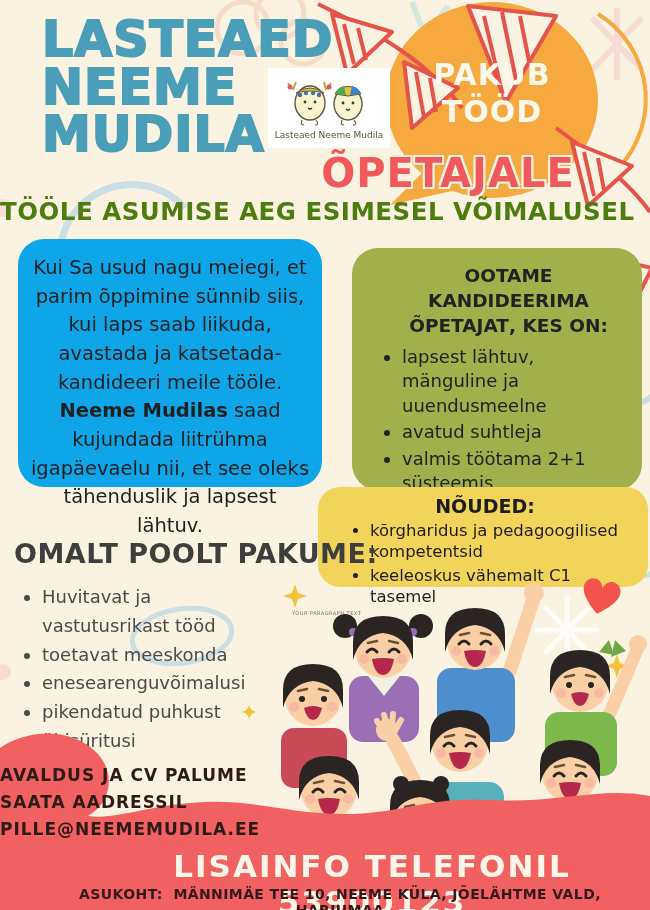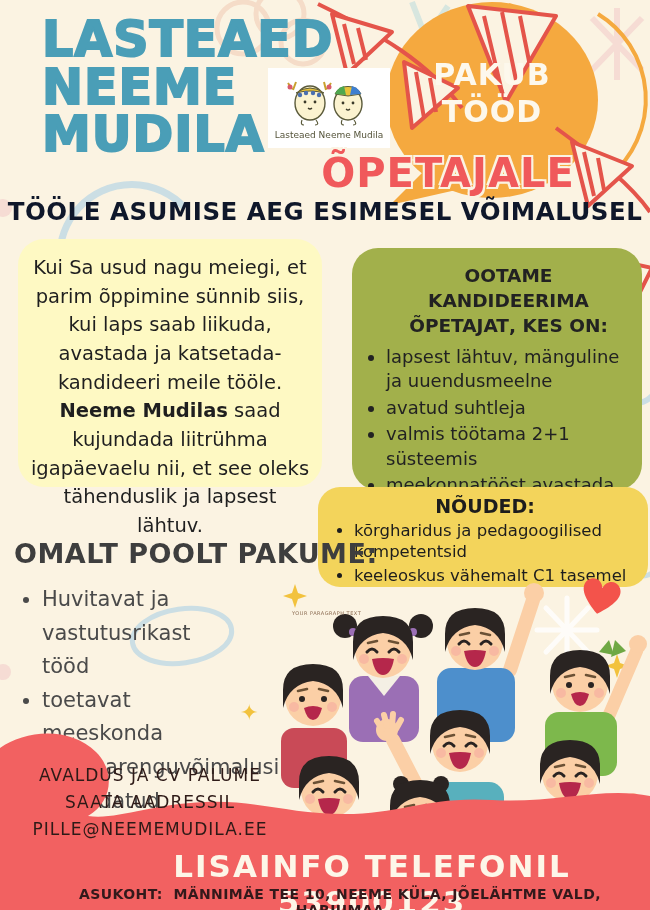--- a/index.html
+++ b/index.html
@@ -29,66 +29,66 @@
     left:417px; top:57px; width:150px; z-index:4; text-align:center;
     color:#FDF8EC; font-weight:800; font-size:30px; line-height:1.22; letter-spacing:1px;
   }
   
   .role{
     left:308px; top:150px; width:280px; z-index:4; text-align:center;
     color:#F0595B; font-weight:800; font-size:40px; letter-spacing:1px;
     text-shadow:-2px -2px 0 #FBF3E2, 2px -2px 0 #FBF3E2, -2px 2px 0 #FBF3E2, 2px 2px 0 #FBF3E2;
   }
   .start-heading{
-    left:0; top:197px; width:650px; z-index:4; text-align:center;
-    color:#0f172a; font-weight:800; font-size:24.5px; letter-spacing:.5px;
+    left:0; top:197px; width:650px; z-index:4; text-align:left;
+    color:#4d7c0f; font-weight:800; font-size:24.5px; letter-spacing:.5px;
   }
 
   
   .intro-box{
     left:18px; top:239px; width:304px; height:248px; z-index:4; box-sizing:border-box;
-    background:#fef9c3; border-radius:26px; padding:15px 10px;
+    background:#0ea5e9; border-radius:26px; padding:15px 10px;
     color:#1F1F1F; font-size:19.5px; line-height:1.47; text-align:center;
   }
   .intro-box b{font-weight:800;}
   .candidate-box{
     left:352px; top:248px; width:290px; height:242px; z-index:4; box-sizing:border-box;
     background:#A2B04B; border-radius:26px; padding:16px 10px 10px 10px; color:#222;
   }
   .candidate-heading{text-align:center; font-size:18.5px; font-weight:600; line-height:1.35;margin-left:23px;}
   .candidate-heading b{font-weight:800;}
-  .box-list{margin:6px 0 0 0; padding-left:24px; font-size:18px; line-height:1.36;}
+  .box-list{margin:6px 0 0 16px; padding-left:24px; font-size:18px; line-height:1.36;}
   .box-list li{margin:0 0 2px 0;}
   .req-box{
     left:318px; top:487px; width:330px; height:100px; z-index:4; box-sizing:border-box;
     background:#F3D45B; border-radius:22px; padding:8px 8px 6px 12px; color:#1d1d1d;
   }
   .req-heading{text-align:center; font-size:19px; font-weight:800;}
   .req-box .box-list{font-size:16.5px; line-height:1.3; margin-top:3px;}
 
   
   .offer-heading{
     left:14px; top:538px; z-index:4;
     color:#3E3E3E; font-weight:800; font-size:27px; letter-spacing:.5px;
   }
   .offer-list{
     left:24px; top:583px; width:200px; z-index:4;
-    margin:0; padding-left:18px; color:#4A4A4A; font-size:21px; line-height:1.6;
+    margin:0; padding-left:18px; color:#4A4A4A; font-size:18px; line-height:1.6;
   }
   .offer-list li{margin:0;}
 
   
   .placeholder-text{
     left:292px; top:610px; z-index:6; font-size:5px; color:#8A6A50; letter-spacing:.5px;
   }
 
   
   .contact-block{
-    left:0; top:762px; width:300px; z-index:7; text-align:center;
-    color:#2E1A17; font-weight:400; font-size:17px; line-height:1.6; letter-spacing:1px;
+    left:0; top:762px; width:300px; z-index:7; 
+    color:#2E1A17; font-weight:700; font-size:17px; line-height:1.6; letter-spacing:1px;
   }
   .info-line{
     left:94px; top:848px; width:556px; z-index:7; text-align:center;
     color:#FDF6E8; font-weight:800; font-size:31px; letter-spacing:2px;
   }
   .location-line{
     left:35px; top:886px; width:610px; z-index:7; text-align:center;
     color:#33191B; font-weight:800; font-size:14px; letter-spacing:.4px;
   }
   .z1{z-index:1;} .z2{z-index:2;} .z3{z-index:3;} .z5{z-index:5;} .z6{z-index:6;}

